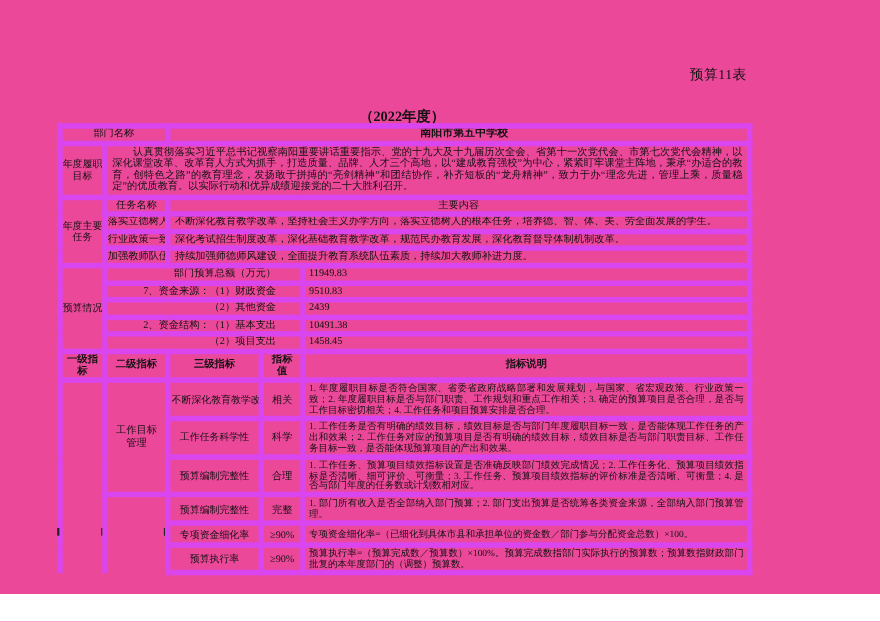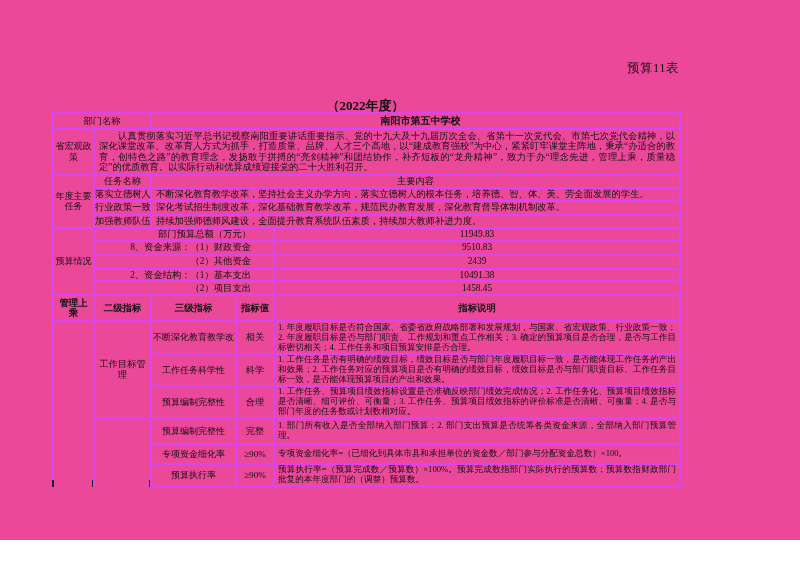--- a/index.html
+++ b/index.html
@@ -23,38 +23,38 @@
   .subtitle {
     position: absolute; top: 97px; left: 52px; width: 627px;
     text-align: center; font-size: 13px; font-weight: bold;
   }
   table.main {
     position: absolute; left: 52px; top: 112px; width: 627px;
     border-collapse: collapse; table-layout: fixed;
     border: 2px solid #222; border-bottom: none;
   }
   td {
-    border: 2px solid #d946ef;
+    border: 5px solid #d946ef;
     overflow: hidden;
     font-size: 9.3px; line-height: 10.6px;
     vertical-align: middle;
     padding: 0 3px;
   }
   .c   { text-align: center; }
   .bold{ font-weight: bold; }
   .school { font-size: 10px; padding-left: 13px; }
   .vlabel { padding: 0; font-size: 9px; line-height: 10.5px; text-align: center; }
   .para {
     text-align: justify; text-indent: 19px;
     font-size: 9.3px; line-height: 10.4px; padding: 1px 4px;
   }
   .tcontent { font-size: 9.3px; white-space: nowrap; padding: 0 4px; }
   .clip { padding: 0; white-space: nowrap; text-align: center; font-size: 9.3px; }
   .blabel { text-align: right; padding-right: 22px; }
-  .num { text-align: center; }
+  .num { }
   .hdr { font-size: 9.4px; font-weight: bold; text-align: center; }
   .iname { padding: 0 1px; font-size: 9px; white-space: nowrap; }
   .ival { font-size: 9.2px; }
   .desc {
     font-size: 8.6px; line-height: 9.9px;
     text-align: justify; padding: 0 3px;
     vertical-align: middle;
   }
   .nb { border-bottom: none !important; }
   .stub { position: absolute; top: 480px; height: 7px; background: #222; }
@@ -76,21 +76,21 @@
         <col style="width:406px">
     </colgroup>
 
     <tbody>
         <tr style="height:16px">
       <td colspan="2" class="c">部门名称</td>
       <td colspan="3" class="c bold school">南阳市第五中学校</td>
     </tr>
 
     <tr style="height:45px">
-      <td class="vlabel">省宏观政策</td>
+      <td class="vlabel">年度履职目标</td>
       <td colspan="4" class="para">认真贯彻落实习近平总书记视察南阳重要讲话重要指示、党的十九大及十九届历次全会、省第十一次党代会、市第七次党代会精神，以深化课堂改革、改革育人方式为抓手，打造质量、品牌、人才三个高地，以“建成教育强校”为中心，紧紧盯牢课堂主阵地，秉承“办适合的教育，创特色之路”的教育理念，发扬敢于拼搏的“亮剑精神”和团结协作，补齐短板的“龙舟精神”，致力于办“理念先进，管理上乘，质量稳定”的优质教育。以实际行动和优异成绩迎接党的二十大胜利召开。</td>
     </tr>
 
     <tr style="height:13px">
       <td rowspan="4" class="vlabel">年度主要任务</td>
       <td class="c">任务名称</td>
       <td colspan="3" class="c">主要内容</td>
     </tr>
     <tr style="height:13px">
       <td class="clip">落实立德树人根本任务</td>
@@ -104,38 +104,38 @@
       <td class="clip">加强教师队伍建设</td>
       <td colspan="3" class="tcontent">持续加强师德师风建设，全面提升教育系统队伍素质，持续加大教师补进力度。</td>
     </tr>
 
     <tr style="height:13px">
       <td rowspan="5" class="vlabel">预算情况</td>
       <td colspan="3" class="blabel">部门预算总额（万元）</td>
       <td class="num">11949.83</td>
     </tr>
     <tr style="height:14px">
-      <td colspan="3" class="blabel">8、资金来源：（1）财政资金</td>
+      <td colspan="3" class="blabel">7、资金来源：（1）财政资金</td>
       <td class="num">9510.83</td>
     </tr>
     <tr style="height:14px">
       <td colspan="3" class="blabel">（2）其他资金</td>
       <td class="num">2439</td>
     </tr>
     <tr style="height:12px">
       <td colspan="3" class="blabel">2、资金结构：（1）基本支出</td>
       <td class="num">10491.38</td>
     </tr>
     <tr style="height:14px">
       <td colspan="3" class="blabel">（2）项目支出</td>
       <td class="num">1458.45</td>
     </tr>
 
     <tr style="height:26px">
-      <td class="hdr">管理上乘</td>
+      <td class="hdr">一级指标</td>
       <td class="hdr">二级指标</td>
       <td class="hdr">三级指标</td>
       <td class="hdr">指标值</td>
       <td class="hdr">指标说明</td>
     </tr>
 
     <tr style="height:33px">
       <td rowspan="6" class="nb"></td>
       <td rowspan="3" class="c">工作目标管理</td>
       <td class="c iname">不断深化教育教学改革</td>

